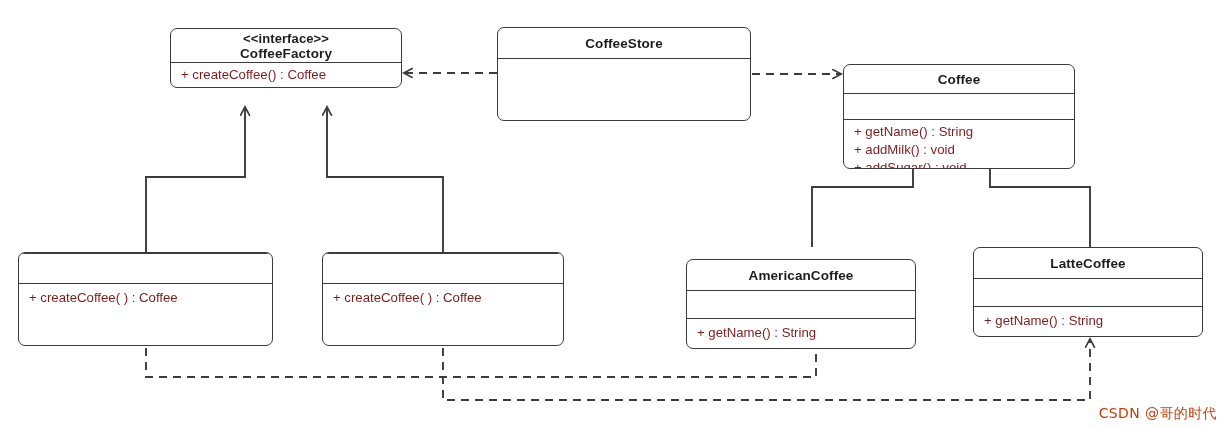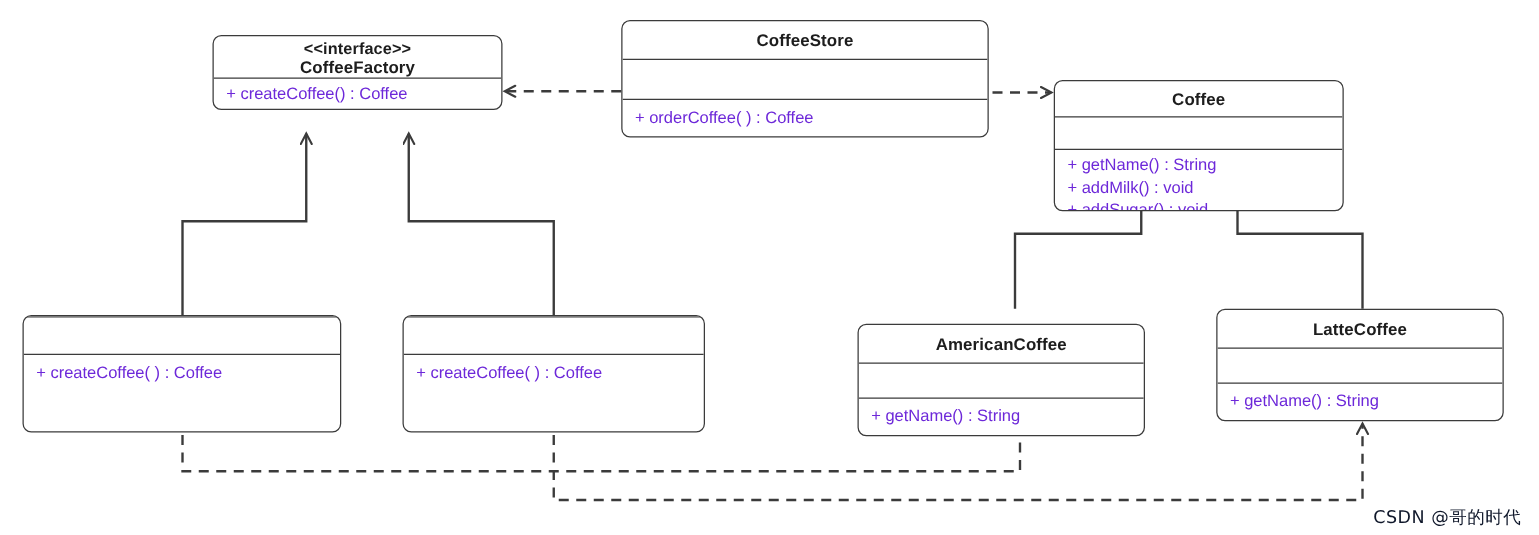--- a/index.html
+++ b/index.html
@@ -24,30 +24,30 @@
   .compartment{box-sizing:border-box;position:relative;}
   .c-title{
     display:flex;flex-direction:column;align-items:center;justify-content:center;
     font-weight:bold;color:#1d1d1d;font-size:13.5px;letter-spacing:.1px;
     line-height:15px;
   }
   .c-title .stereo{font-weight:bold;font-size:13px;}
   .c-attrs{border-top:1.6px solid #3b3b3b;}
   .c-ops{border-top:1.6px solid #3b3b3b;padding:4px 0 0 0;}
   .member{
-    font-size:13.2px;color:#6d28d9;padding:1px 0 1px 10px;
+    font-size:13.2px;color:#7f1d1d;padding:1px 0 1px 10px;
     white-space:nowrap;line-height:17px;
   }
 
   
   #box-coffeefactory{left:170px;top:28px;width:232px;height:60px;}
   #box-coffeefactory .c-title{height:34px;padding-top:1px;}
   #box-coffeefactory .c-ops{height:26px;padding-top:2px;border-top:1.4px solid #3b3b3b;}
 
-  #box-coffeestore{left:497px;top:16px;width:294px;height:94px;}
+  #box-coffeestore{left:497px;top:27px;width:254px;height:94px;}
   #box-coffeestore .c-title{height:30px;}
   #box-coffeestore .c-attrs{height:32px;}
   #box-coffeestore .c-ops{height:30px;}
 
   #box-coffee{left:843px;top:26px;width:232px;height:105px;margin-top:38px;}
   #box-coffee .c-title{height:28px;}
   #box-coffee .c-attrs{height:26px;}
   #box-coffee .c-ops{height:49px;padding-top:3px;}
   #box-coffee .member{line-height:18px;padding-top:0;padding-bottom:0;}
 
@@ -66,21 +66,21 @@
   #box-americancoffee .c-attrs{height:28px;}
   #box-americancoffee .c-ops{height:30px;}
 
   #box-lattecoffee{left:973px;top:247px;width:230px;height:90px;}
   #box-lattecoffee .c-title{height:30px;align-items:center;}
   #box-lattecoffee .c-attrs{height:28px;}
   #box-lattecoffee .c-ops{height:30px;}
 
   .watermark{
     position:absolute;right:14px;bottom:5px;
-    font-size:14px;color:#0f172a;
+    font-size:14px;color:#c2410c;
     font-family:"DejaVu Sans","Liberation Sans",sans-serif;
     white-space:nowrap;z-index:5;letter-spacing:.4px;
   }
 </style>
 </head>
 <body>
 
 <div id="diagram">
 
   <svg class="wires" viewBox="0 0 1231 428" xmlns="http://www.w3.org/2000/svg">
@@ -134,23 +134,20 @@
     <div class="compartment c-ops">
       <div class="member">+ createCoffee() : Coffee</div>
     </div>
   </div>
 
   <div class="uml-class" id="box-coffeestore">
     <div class="compartment c-title">
       <span>CoffeeStore</span>
     </div>
     <div class="compartment c-attrs"></div>
-    <div class="compartment c-ops">
-      <div class="member">+ orderCoffee( ) : Coffee</div>
-    </div>
   </div>
 
   <div class="uml-class" id="box-coffee">
     <div class="compartment c-title">
       <span>Coffee</span>
     </div>
     <div class="compartment c-attrs"></div>
     <div class="compartment c-ops">
       <div class="member">+ getName() : String</div>
       <div class="member">+ addMilk() : void</div>

